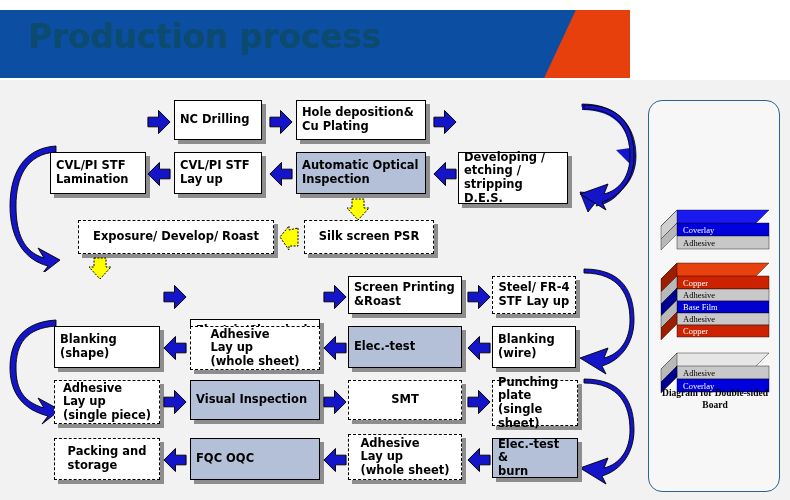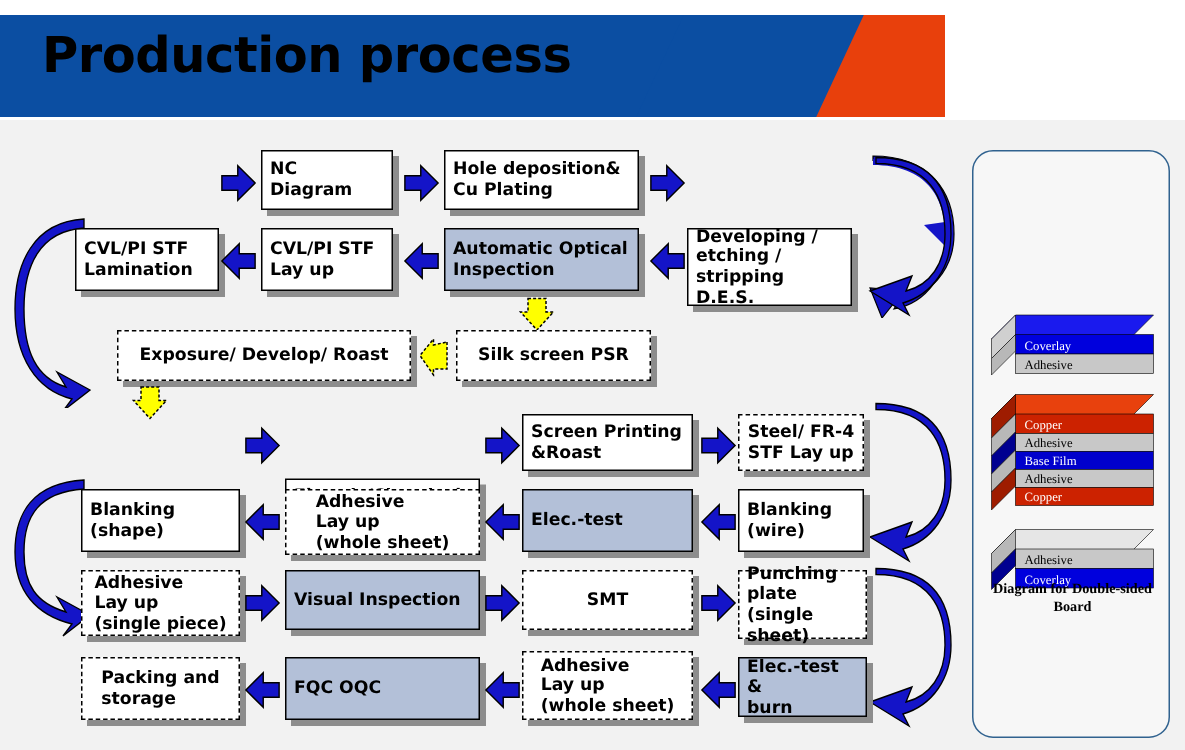--- a/index.html
+++ b/index.html
@@ -46,21 +46,21 @@
     position: absolute;
     left: 510px; top: 10px;
     width: 120px; height: 68px;
     background: #E8400C;
   }
   #banner-title {
     position: absolute;
     left: 28px; top: 17px;
     font-size: 33px;
     font-weight: bold;
-    color: #000000;
+    color: #0c4a6e;
     letter-spacing: -0.3px;
     white-space: nowrap;
     font-family: "DejaVu Sans", sans-serif;
   }
 
   
   #diagram-canvas {
     position: absolute;
     left: 0; top: 80px;
     width: 790px; height: 420px;
@@ -161,21 +161,21 @@
     </svg>
 
 
     <div class="arrow" style="left:146px; top:28px;">
       <svg width="26" height="28" viewBox="0 0 27 28">
           <use href="#ar-right"></use>
         </svg>
     </div>
 
     <div class="pbox" style="left:174px; top:20px; width:88px; height:40px;">
-      <span style="white-space:pre-line">NC Diagram</span>
+      <span style="white-space:pre-line">NC Drilling</span>
     </div>
 
     <div class="arrow" style="left:268px; top:28px;">
       <svg width="26" height="28" viewBox="0 0 27 28">
           <use href="#ar-right"></use>
         </svg>
     </div>
 
     <div class="pbox" style="left:296px; top:20px; width:130px; height:40px;">
       <span style="white-space:pre-line">Hole deposition&amp;

